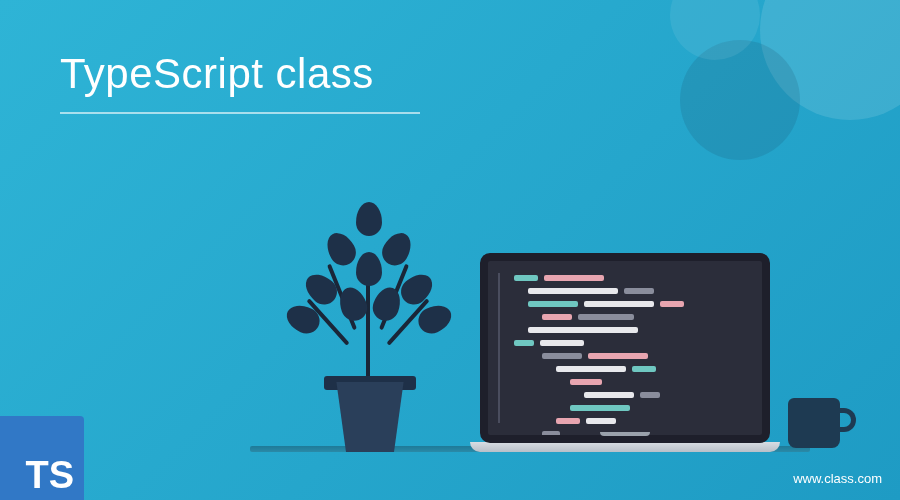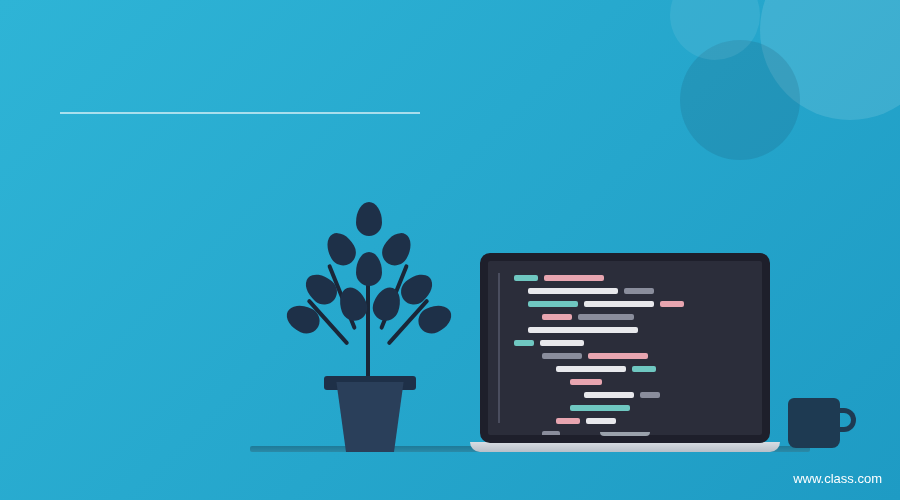--- a/index.html
+++ b/index.html
@@ -223,20 +223,21 @@
   </style>
 </head>
 <body>
 
 <div class="banner">
 
   <div class="circle-1"></div>
   <div class="circle-2"></div>
   <div class="circle-3"></div>
 
+  <h1 class="title">TypeScript class</h1>
   <div class="title-underline"></div>
 
   <div class="desk"></div>
 
   <div class="plant">
     <div class="stem" style="bottom:70px;left:86px;width:4px;height:110px"></div>
     <div class="stem" style="bottom:120px;left:60px;width:4px;height:70px;transform:rotate(-22deg)"></div>
     <div class="stem" style="bottom:120px;left:112px;width:4px;height:70px;transform:rotate(22deg)"></div>
     <div class="stem" style="bottom:100px;left:46px;width:4px;height:60px;transform:rotate(-42deg)"></div>
     <div class="stem" style="bottom:100px;left:126px;width:4px;height:60px;transform:rotate(42deg)"></div>
@@ -313,16 +314,19 @@
     </div>
     <div class="laptop-base">
       <div class="laptop-notch"></div>
     </div>
   </div>
 
   <div class="mug">
     <div class="mug-handle"></div>
   </div>
 
+  <div class="ts-logo">
+    <span class="ts-logo-text">TS</span>
+  </div>
 
   <div class="watermark">www.class.com</div>
 
 </div>
 
 </body></html>

